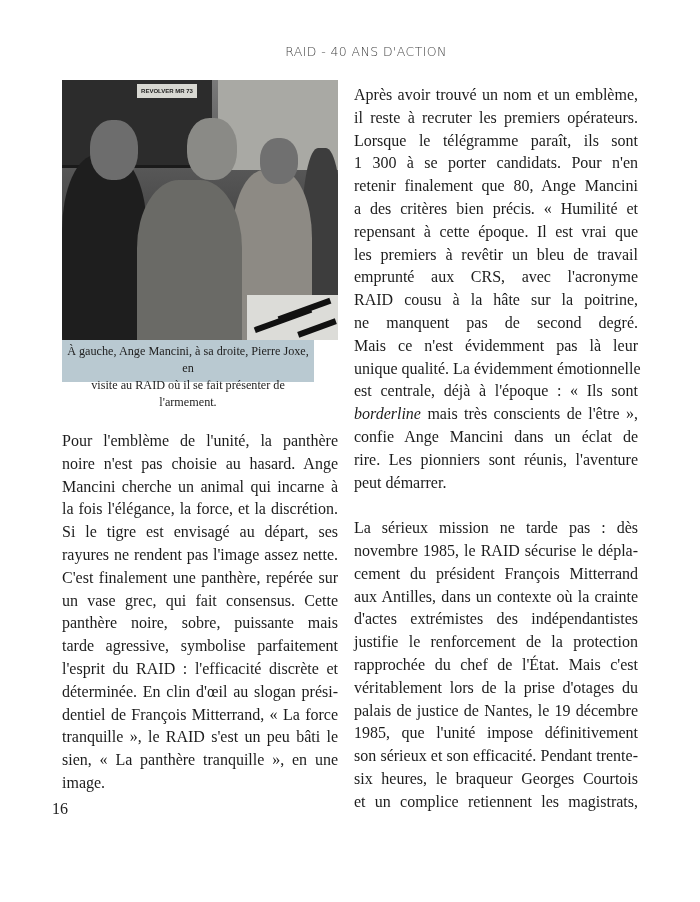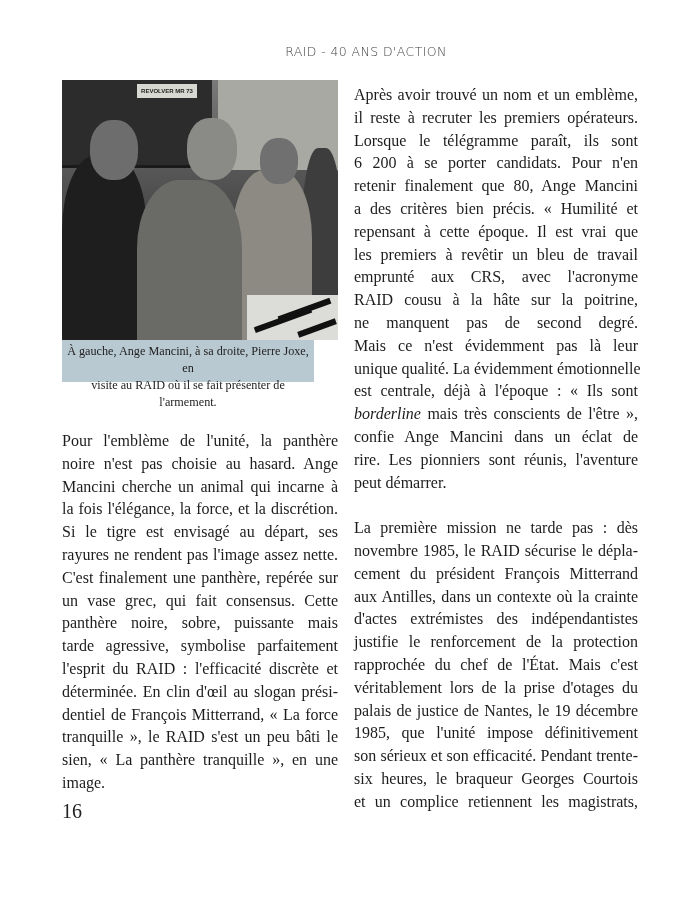--- a/index.html
+++ b/index.html
@@ -31,21 +31,21 @@
       width: 252px; height: 42px; background: #b9c9d1; box-sizing: border-box;
       padding: 3px 4px 0 4px; font-size: 12.2px; line-height: 17px; text-align: center; color: #222;
     }
     .col { position: absolute; font-size: 16px; line-height: 22.8px; text-align: justify; color: #1c1c1c; }
     .col p { margin: 0; }
     .col-left { left: 62px; top: 414px; width: 276px; margin-top: 16px; }
     .col-right { left: 354px; top: 84px; width: 284px; }
     .col-right p + p { margin-top: 22.8px; }
     .line { display: block; text-align: justify; text-align-last: justify; white-space: nowrap; }
     .line.last { text-align-last: left; }
-    .page-number { position: absolute; left: 62px; top: 800px; font-size: 20px; color: #222; }
+    .page-number { position: absolute; left: 52px; top: 800px; font-size: 16px; color: #222; }
   </style>
 </head>
 <body>
 
 <div class="running-head">RAID - 40 ANS D'ACTION</div>
 
 <div class="figure">
   <div class="photo" title="Black and white photograph of men in coats inspecting weapons">
     <div class="cabinet"></div>
     <div class="sign">REVOLVER MR 73</div>
@@ -88,38 +88,38 @@
     <span class="line">sien, « La panthère tranquille », en une</span>
     <span class="line last">image.</span>
   </p>
 </div>
 
 <div class="col col-right">
   <p>
     <span class="line">Après avoir trouvé un nom et un emblème,</span>
     <span class="line">il reste à recruter les premiers opérateurs.</span>
     <span class="line">Lorsque le télégramme paraît, ils sont</span>
-    <span class="line">6 200 à se porter candidats. Pour n'en</span>
+    <span class="line">1 300 à se porter candidats. Pour n'en</span>
     <span class="line">retenir finalement que 80, Ange Mancini</span>
     <span class="line">a des critères bien précis. « Humilité et</span>
     <span class="line">repensant à cette époque. Il est vrai que</span>
     <span class="line">les premiers à revêtir un bleu de travail</span>
     <span class="line">emprunté aux CRS, avec l'acronyme</span>
     <span class="line">RAID cousu à la hâte sur la poitrine,</span>
     <span class="line">ne manquent pas de second degré.</span>
     <span class="line">Mais ce n'est évidemment pas là leur</span>
     <span class="line">unique qualité. La évidemment émotionnelle</span>
     <span class="line">est centrale, déjà à l'époque : « Ils sont</span>
     <span class="line"><em>borderline</em><span> mais très conscients de l'être »,</span></span>
     <span class="line">confie Ange Mancini dans un éclat de</span>
     <span class="line">rire. Les pionniers sont réunis, l'aventure</span>
     <span class="line last">peut démarrer.</span>
   </p>
   <p>
-    <span class="line">La première mission ne tarde pas : dès</span>
+    <span class="line">La sérieux mission ne tarde pas : dès</span>
     <span class="line">novembre 1985, le RAID sécurise le dépla-</span>
     <span class="line">cement du président François Mitterrand</span>
     <span class="line">aux Antilles, dans un contexte où la crainte</span>
     <span class="line">d'actes extrémistes des indépendantistes</span>
     <span class="line">justifie le renforcement de la protection</span>
     <span class="line">rapprochée du chef de l'État. Mais c'est</span>
     <span class="line">véritablement lors de la prise d'otages du</span>
     <span class="line">palais de justice de Nantes, le 19 décembre</span>
     <span class="line">1985, que l'unité impose définitivement</span>
     <span class="line">son sérieux et son efficacité. Pendant trente-</span>

